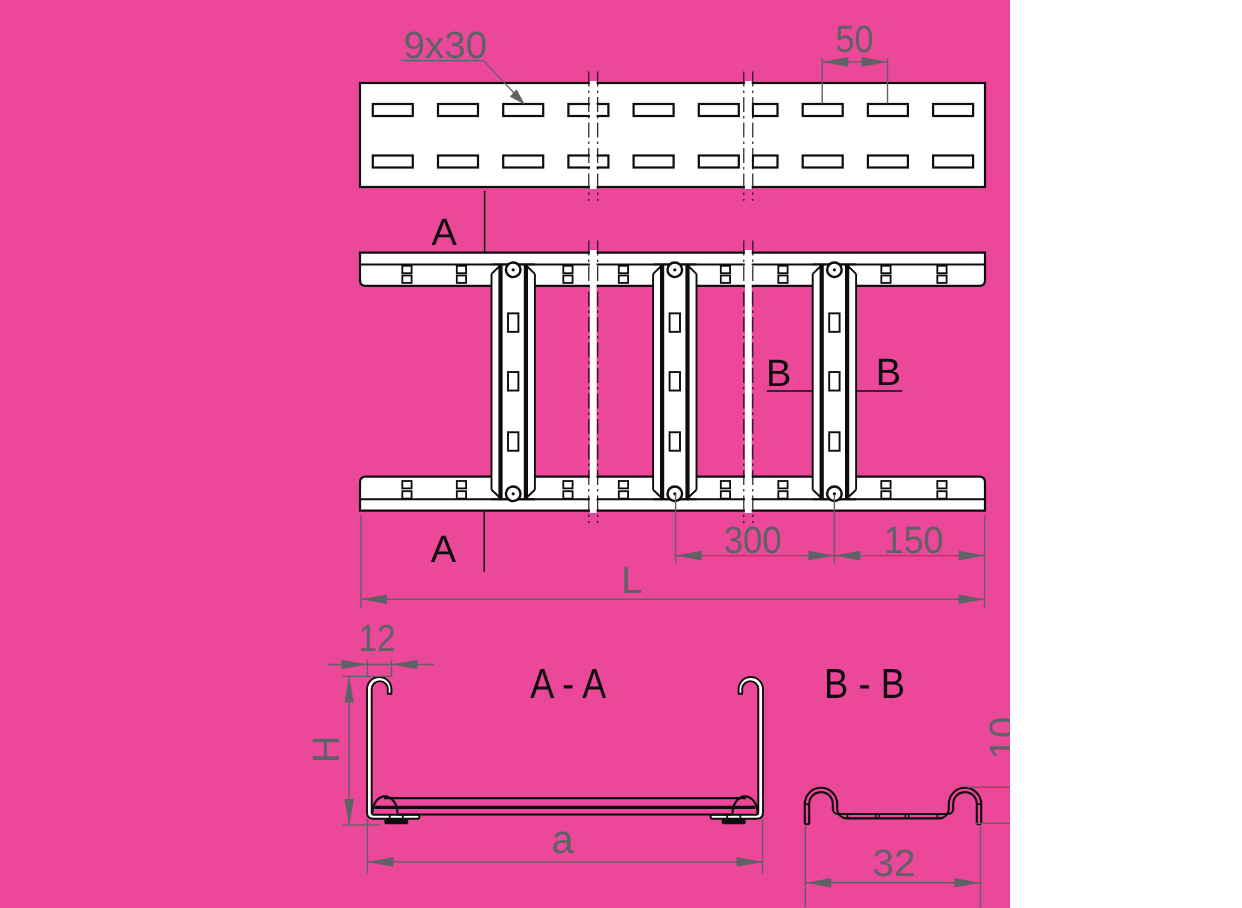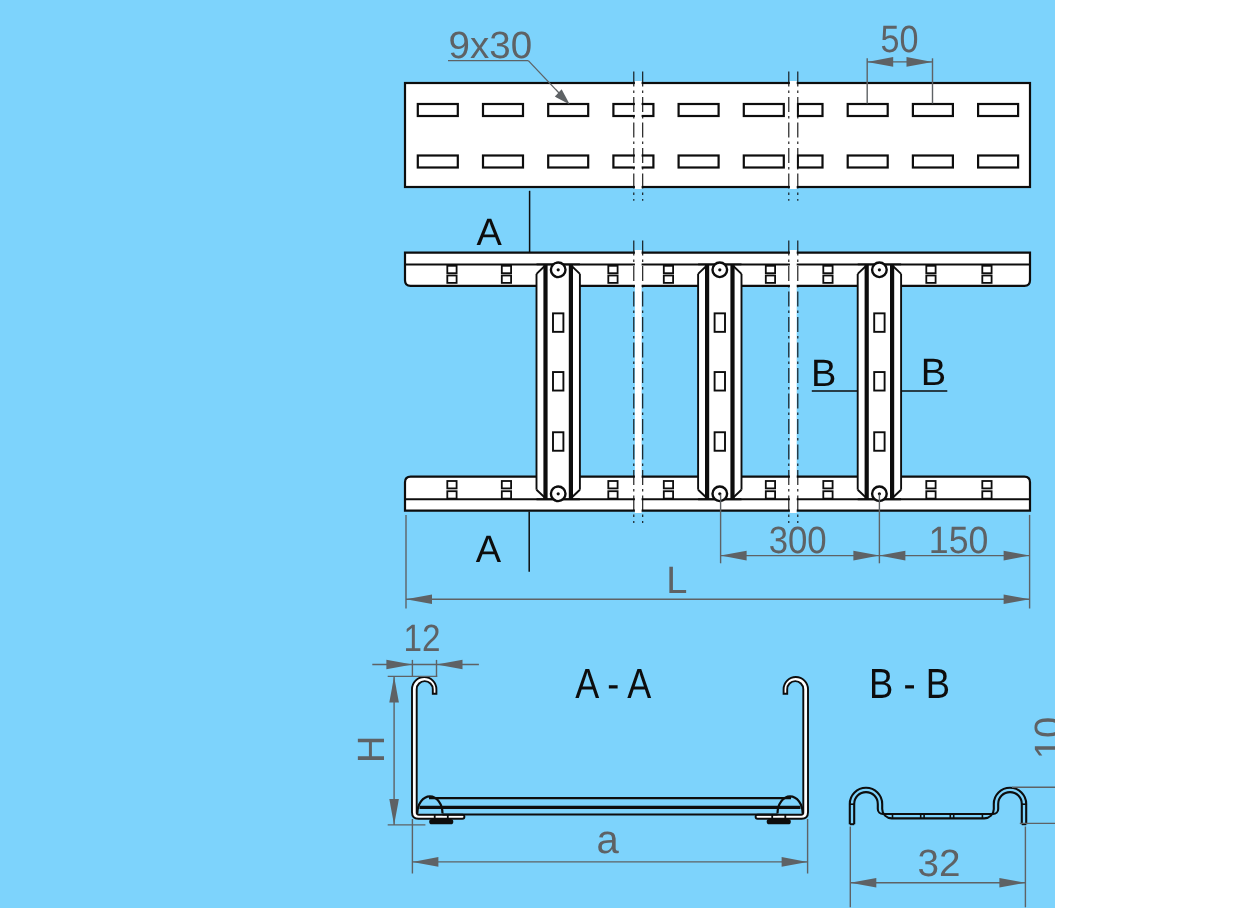--- a/index.html
+++ b/index.html
@@ -1,16 +1,16 @@
 <!DOCTYPE html>
 <html><head>
 <meta charset="utf-8">
 <style>
   html,body{margin:0;padding:0;background:#ffffff;}
-  .page{width:1010px;height:908px;background:#7dd3fc;overflow:hidden;position:relative;padding-left:45px;}
+  .page{width:1010px;height:908px;background:#ec4899;overflow:hidden;position:relative;}
   svg{display:block;will-change:opacity;}
   text{font-family:"Liberation Sans","DejaVu Sans",sans-serif;text-rendering:geometricPrecision;-webkit-font-smoothing:antialiased;}
   .lbl-dim{fill:#5e6265;font-size:38px;}
   .lbl-sec{fill:#0d0d0d;font-size:38px;}
   .lbl-title{fill:#0d0d0d;font-size:42px;}
 </style>
 </head>
 <body>
 
 <div class="page">

